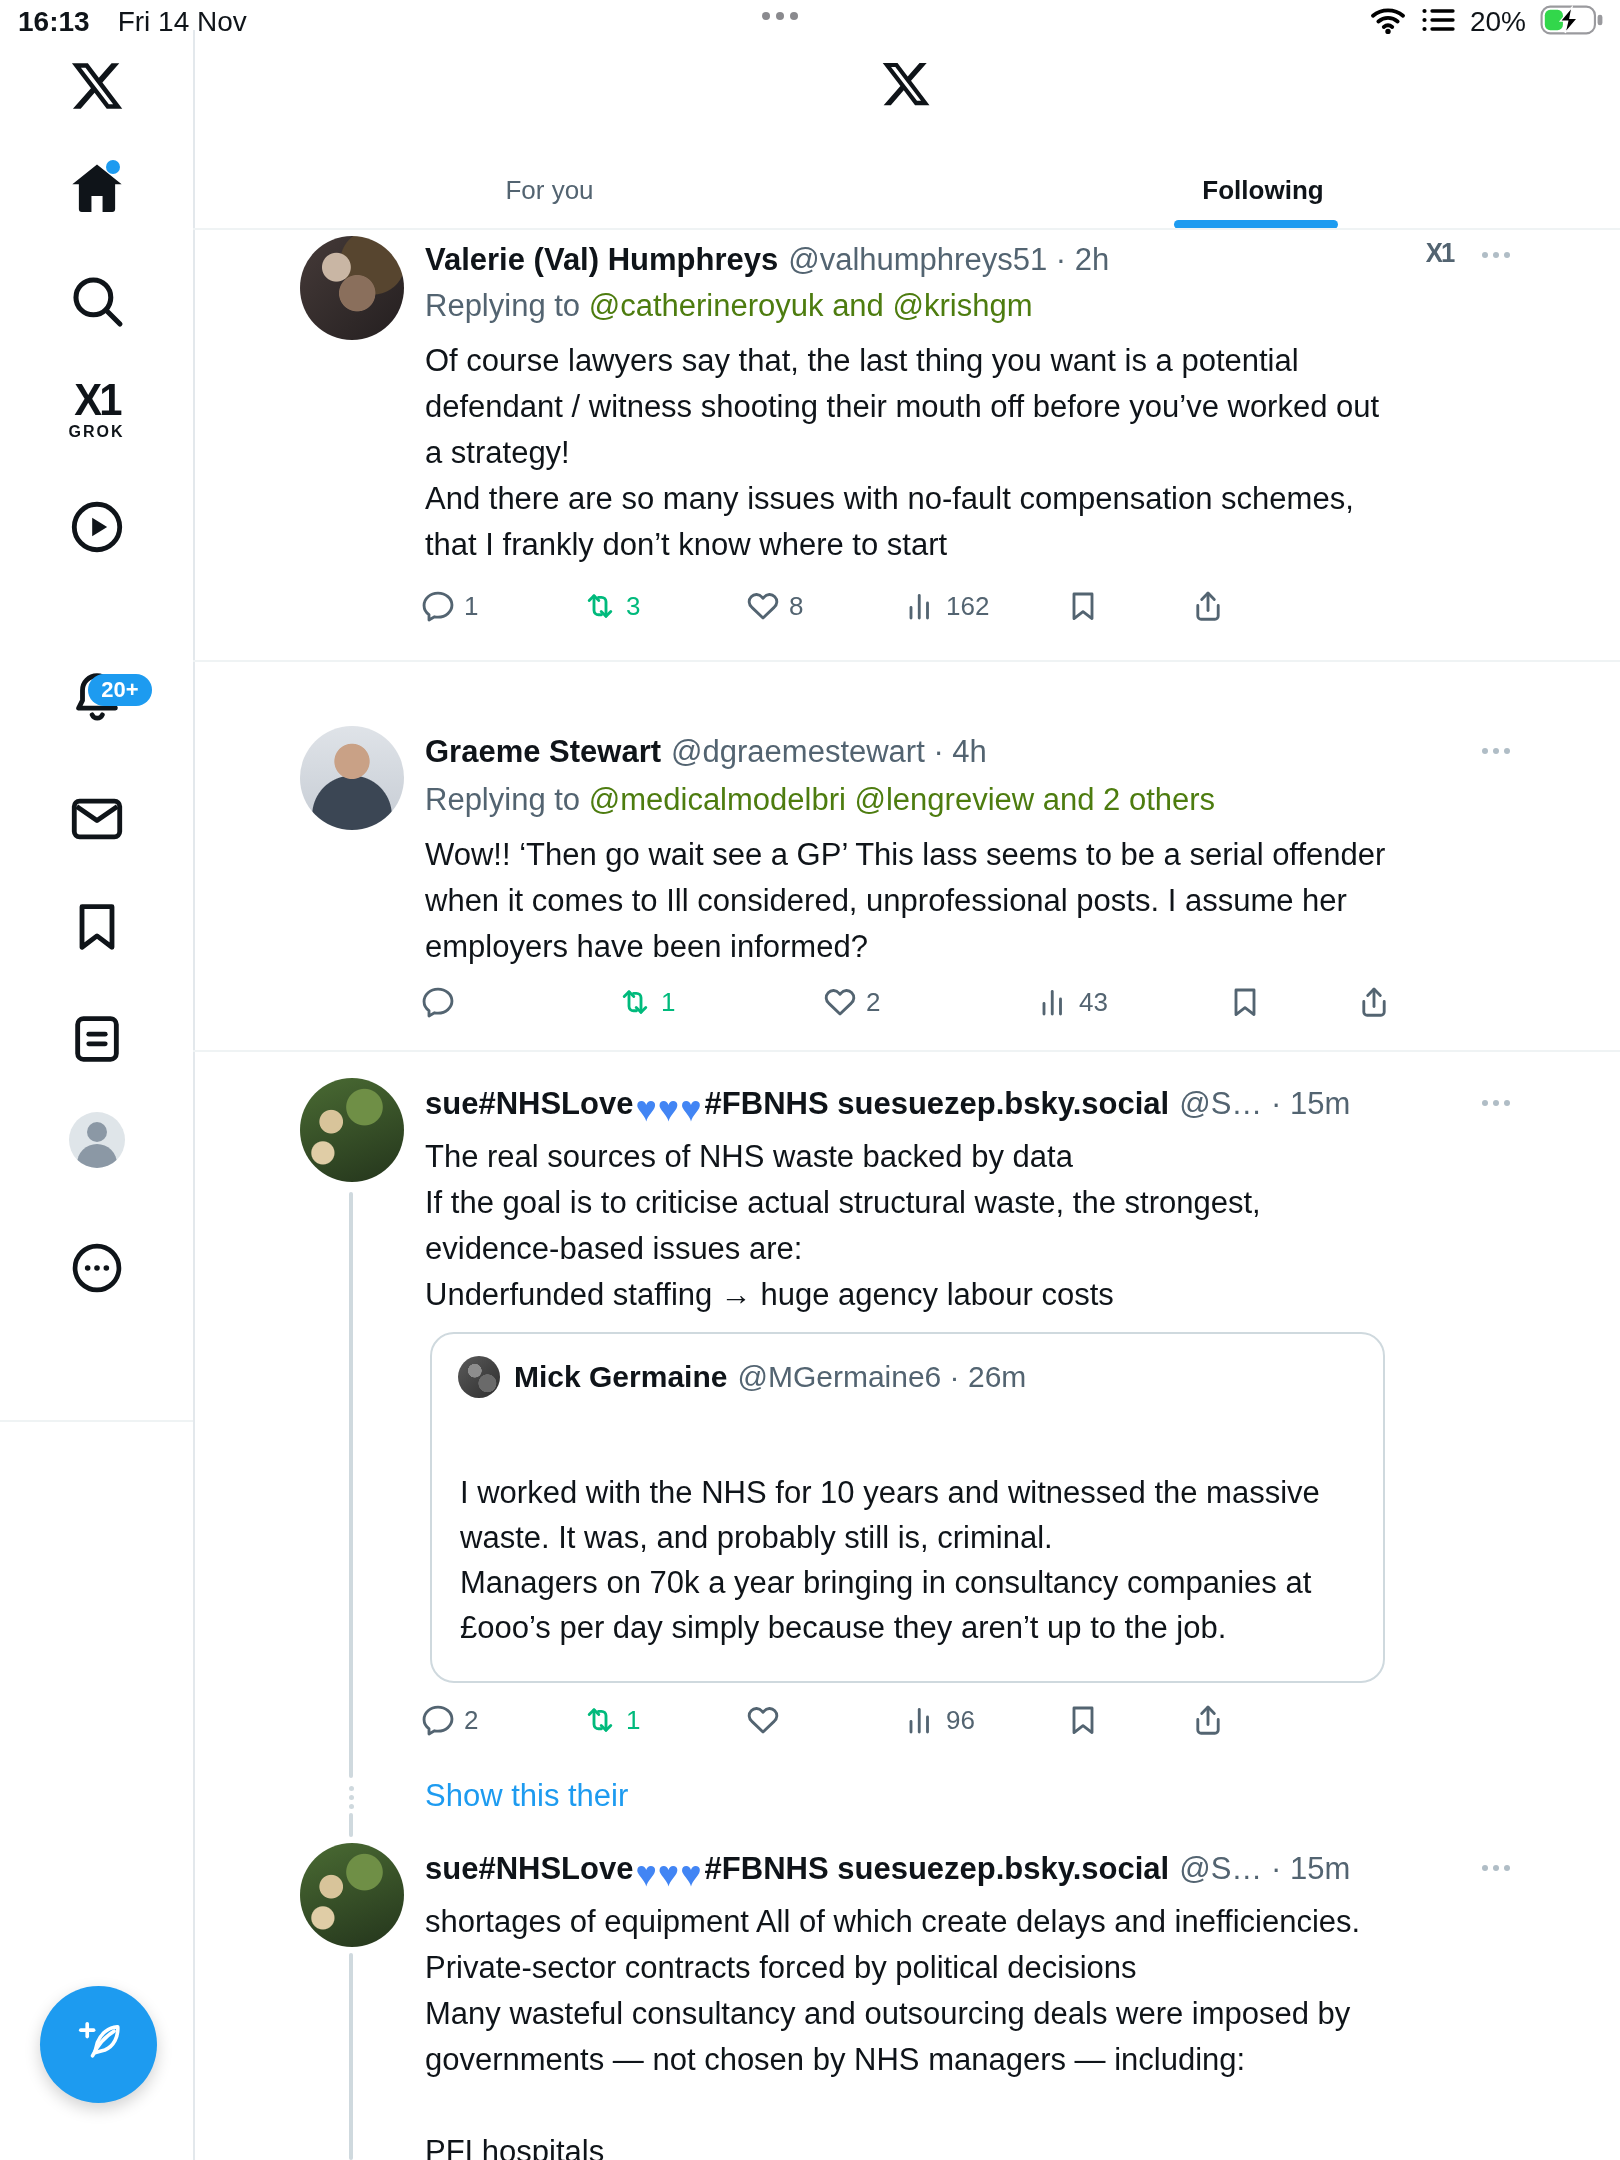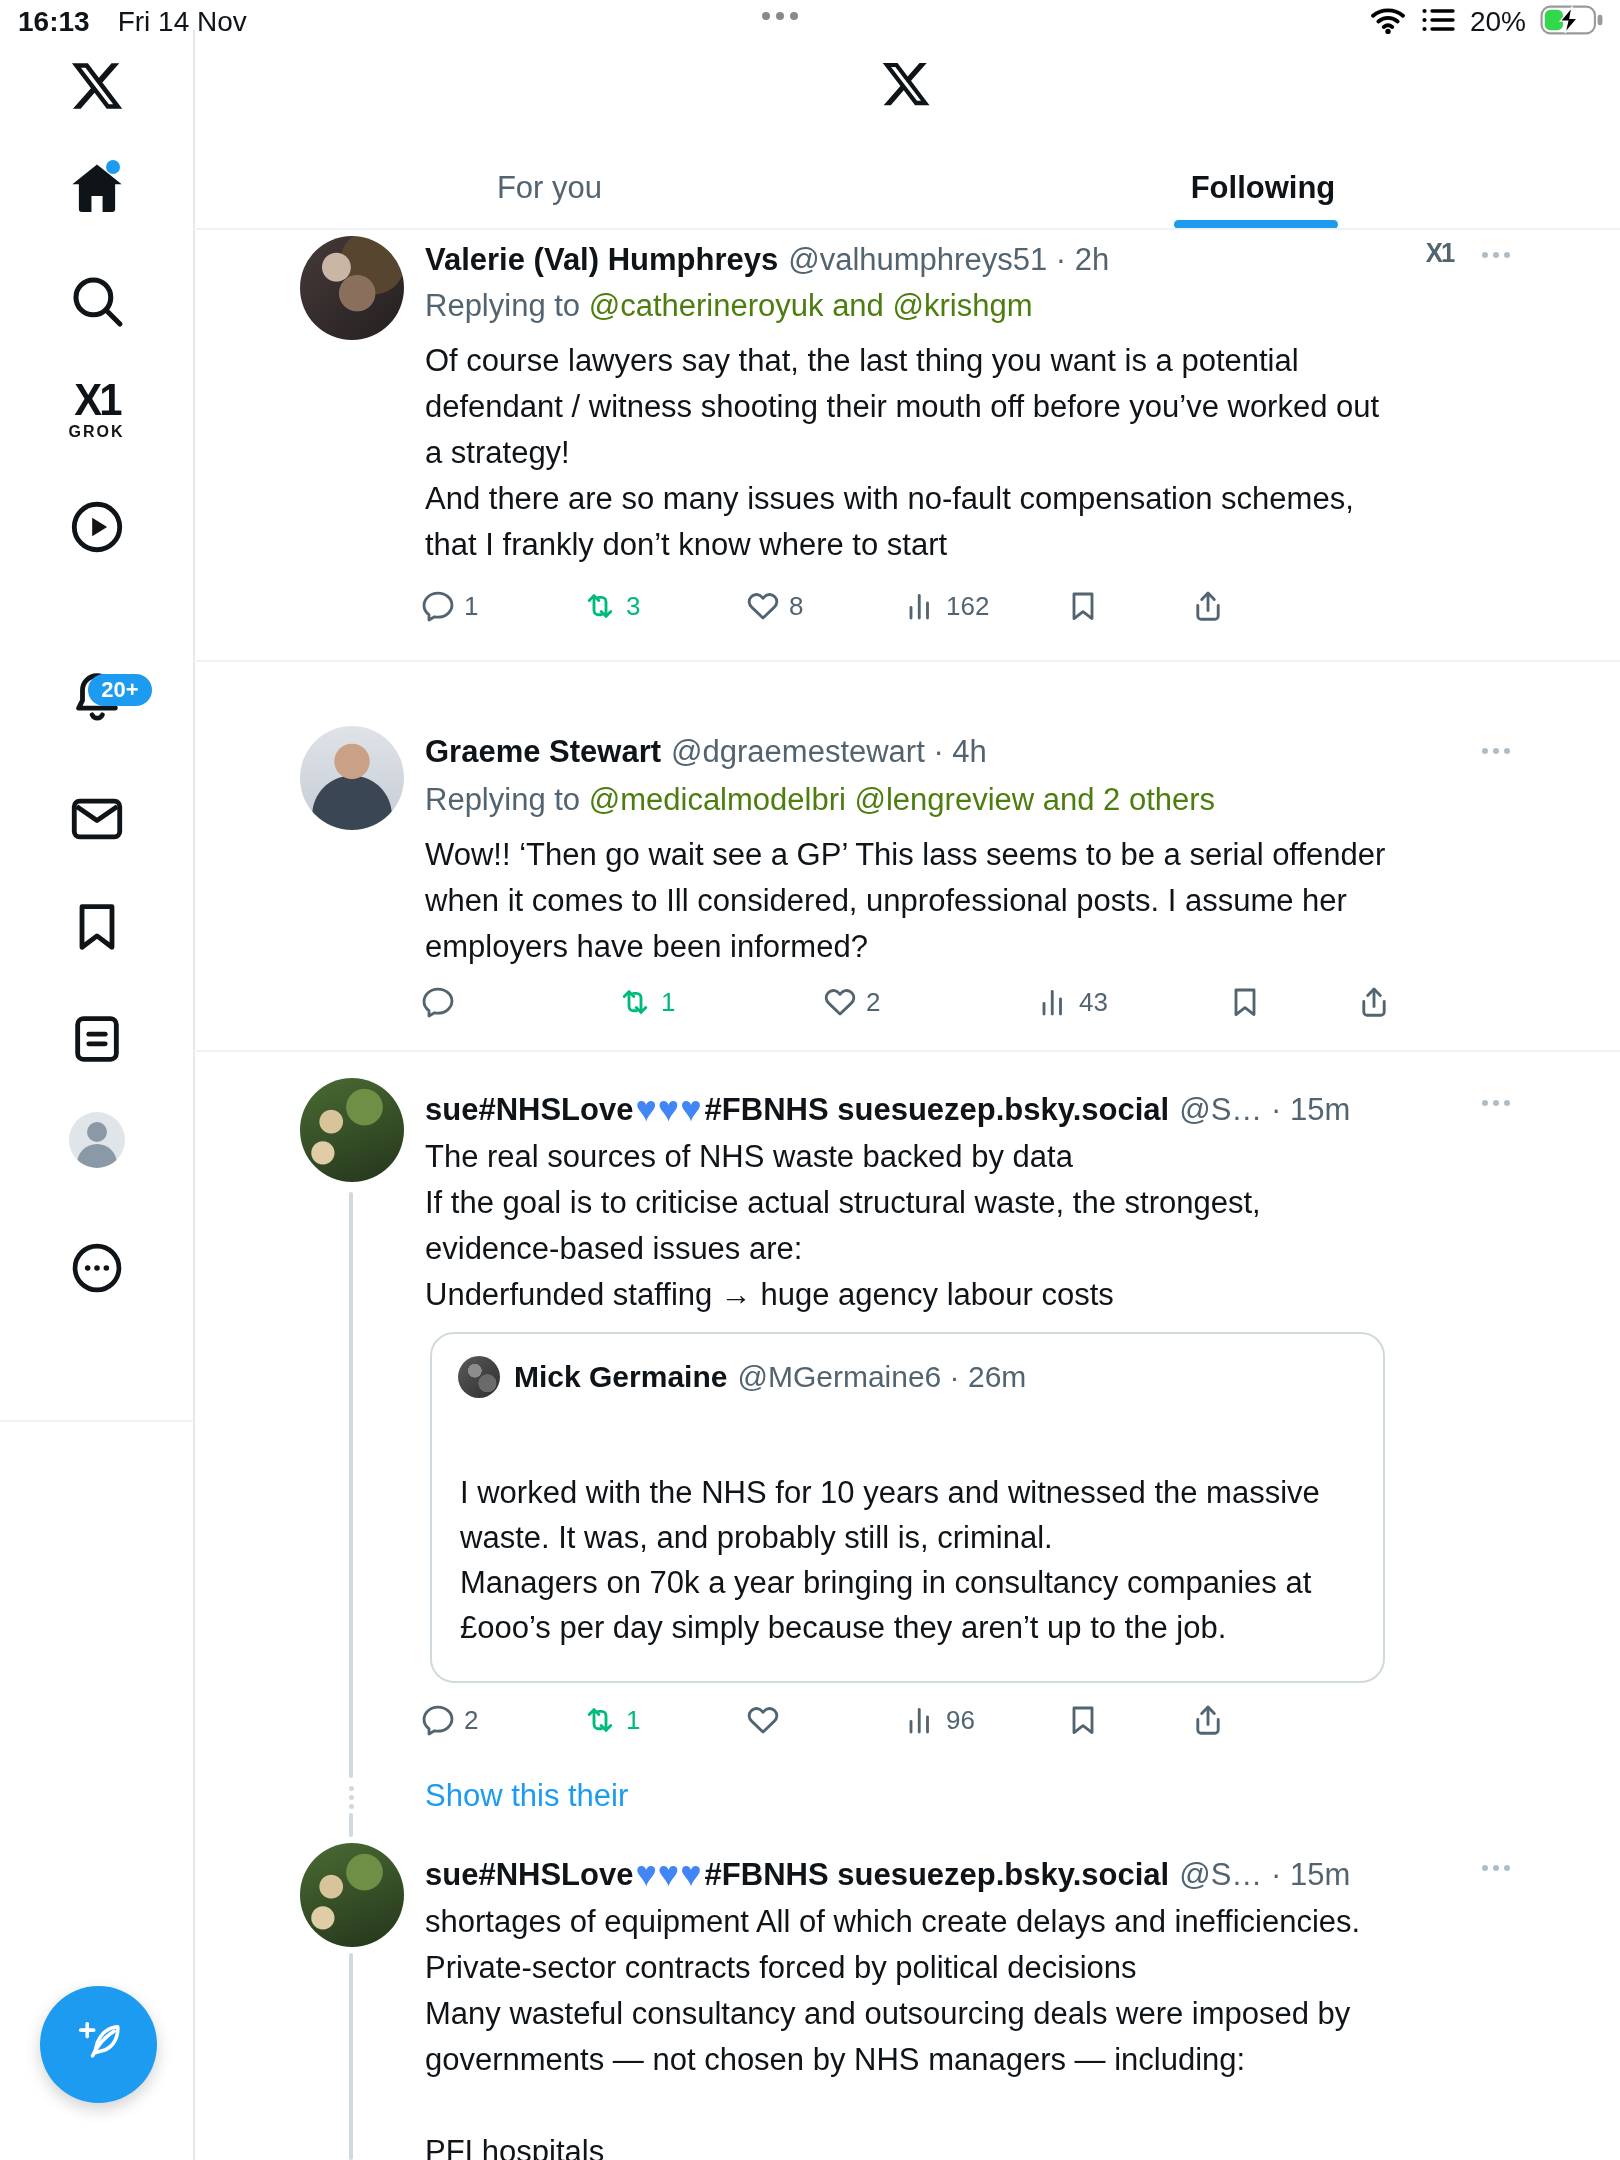--- a/index.html
+++ b/index.html
@@ -30,21 +30,21 @@
   .home-dot{left:106px;top:160px;width:14px;height:14px;border-radius:50%;background:#1d9bf0;z-index:3;}
   .profile-ph{width:56px;height:56px;border-radius:50%;background:#dfe5e9;position:relative;overflow:hidden;}
   .profile-ph i{position:absolute;left:18px;top:10px;width:20px;height:20px;border-radius:50%;background:#8b98a5;}
   .profile-ph u{position:absolute;left:8px;top:32px;width:40px;height:26px;border-radius:20px 20px 0 0;background:#8b98a5;}
   .compose{left:40px;top:1986px;width:117px;height:117px;border-radius:50%;background:#1d9bf0;
            display:flex;align-items:center;justify-content:center;box-shadow:0 6px 16px rgba(0,0,0,.18);cursor:pointer;}
 
   
   .hdr-x{left:880px;top:58px;}
   .tab{top:160px;height:46px;display:flex;align-items:flex-end;justify-content:center;
-       font-size:31px;cursor:pointer;}
+       font-size:26px;cursor:pointer;}
   .tab-foryou{left:193px;width:713px;color:#536471;font-weight:500;}
   .tab-following{left:906px;width:714px;color:#0f1419;font-weight:700;}
   .tab-underline{left:1174px;top:220px;width:164px;height:9px;border-radius:5px;background:#1d9bf0;}
   .hdr-border{left:193px;top:228px;width:1427px;height:2px;background:#eff3f4;}
 
   
   .divider{left:193px;width:1427px;height:2px;background:#eff3f4;}
   .avatar{width:104px;height:104px;border-radius:50%;}
   .av-valerie{background:radial-gradient(circle at 35% 30%,#c9b6a4 0 14%,transparent 15%),
               radial-gradient(circle at 55% 55%,#8a6f5c 0 22%,transparent 23%),
@@ -54,21 +54,21 @@
              radial-gradient(circle at 50% 86%,#3b4654 0 38%,transparent 39%),
              linear-gradient(180deg,#dfe3e8,#c6ccd4);}
   .av-sue{background:radial-gradient(circle at 30% 42%,#d8c49a 0 12%,transparent 13%),
           radial-gradient(circle at 22% 72%,#e0cda6 0 10%,transparent 11%),
           radial-gradient(circle at 62% 28%,#6f8f46 0 18%,transparent 19%),
           linear-gradient(160deg,#4a6b33,#24351c);}
   .av-mick{width:42px;height:42px;border-radius:50%;
            background:radial-gradient(circle at 40% 35%,#8d8d8d 0 18%,transparent 19%),
            radial-gradient(circle at 70% 65%,#6a6a6a 0 22%,transparent 23%),
            linear-gradient(135deg,#5a5a5a,#2e2e2e);}
-  .name-row{display:flex;align-items:flex-end;white-space:nowrap;font-size:31px;}
+  .name-row{display:flex;align-items:flex-start;white-space:nowrap;font-size:31px;}
   .name{font-weight:700;color:#0f1419;}
   .meta{font-weight:400;color:#536471;margin-left:10px;}
   .hearts{color:#4285f4;font-size:36px;letter-spacing:1px;margin:0 2px;position:relative;top:2px;}
   .replying{font-size:31px;white-space:nowrap;}
   .replying .pre{color:#536471;}
   .replying .lnk{color:#4d7c0f;}
   .body-text{font-size:31px;line-height:46px;white-space:pre-line;color:#0f1419;width:1180px;}
   .q-body{width:1010px;line-height:45px;}
   .more-dots{display:flex;gap:5px;cursor:pointer;}
   .more-dots i{width:6px;height:6px;border-radius:50%;background:#b0bdc6;display:block;}

